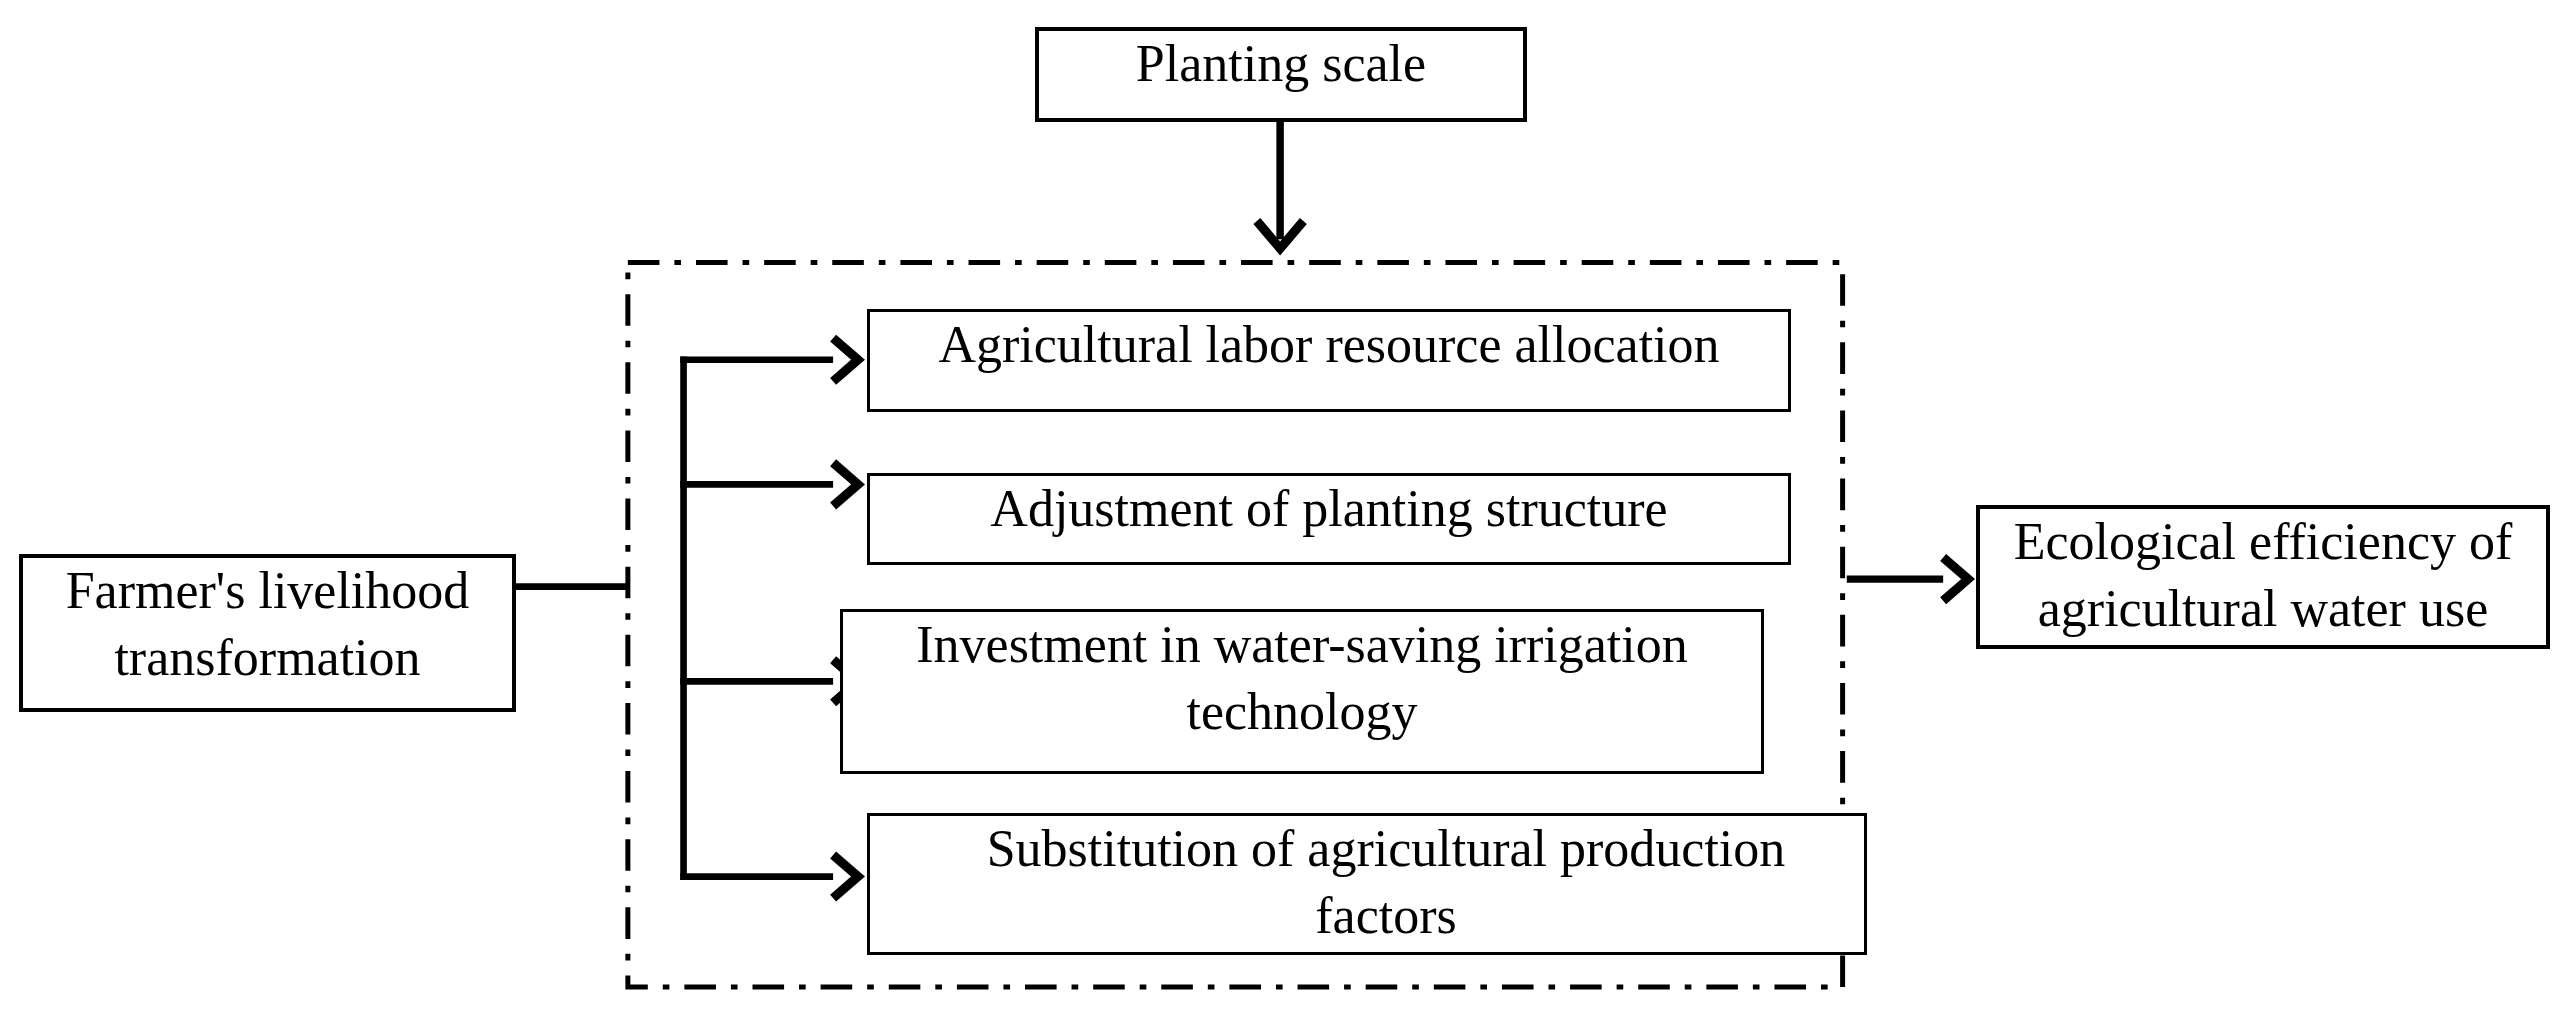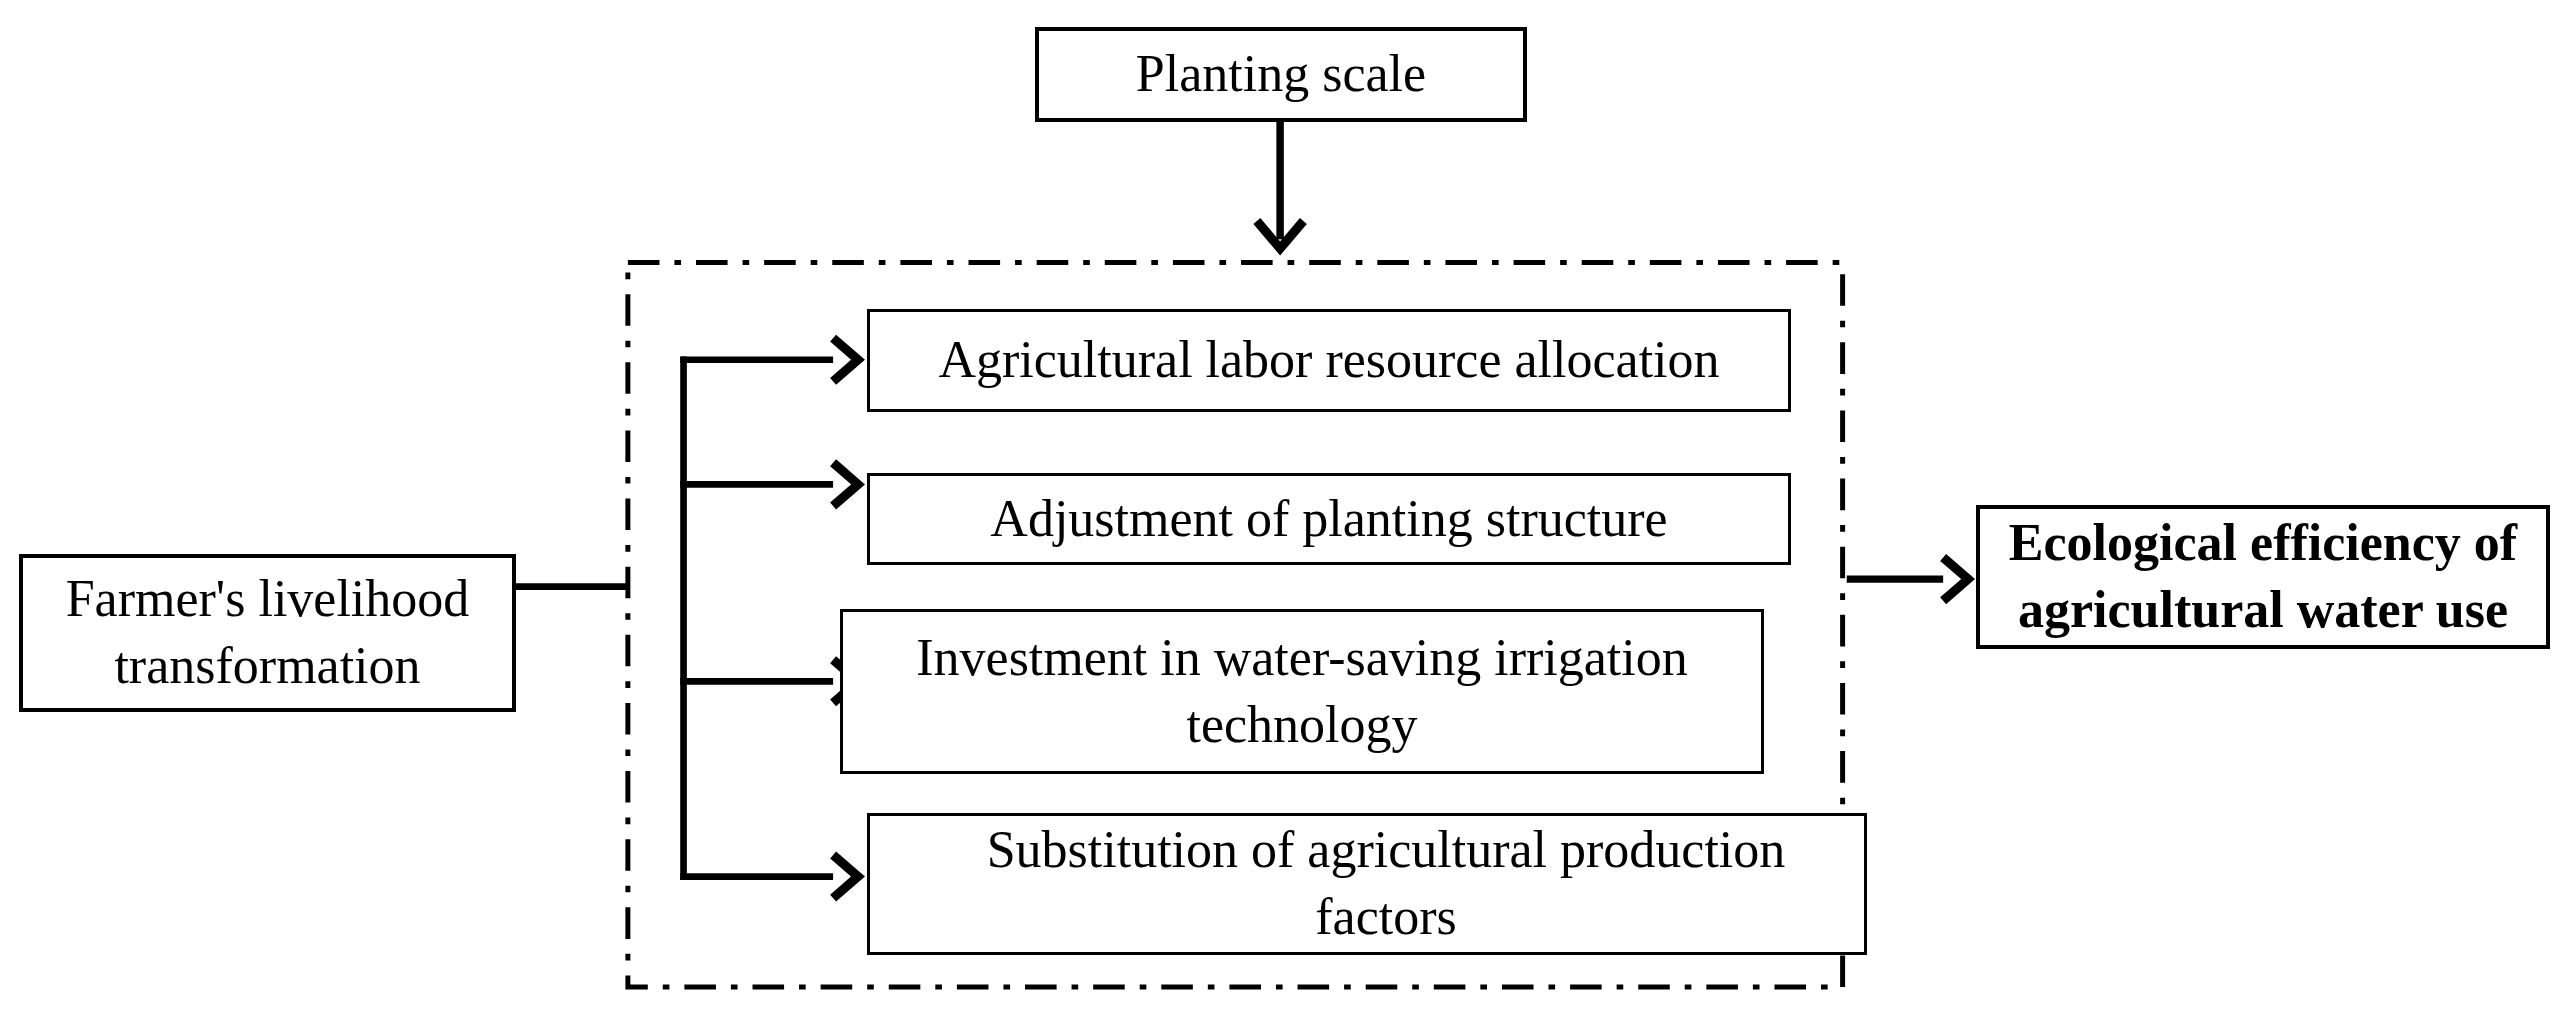--- a/index.html
+++ b/index.html
@@ -22,41 +22,40 @@
     top: 0;
     width: 2576px;
     height: 1012px;
   }
   .node {
     position: absolute;
     box-sizing: border-box;
     background: #ffffff;
     border: 4.2px solid #000000;
     display: flex;
-    align-items: center;
     justify-content: center;
     text-align: center;
     font-size: 52px;
     line-height: 1.28;
   }
   .node .label {
     white-space: pre-line;
     padding: 0 8.3px;
   }
   .node.inner {
     border-width: 3.3px;
   }
   
   #box-planting   { left: 1035px; top: 26.6px;  width: 492px;  height: 95px; }
   #box-farmer     { left: 19px;   top: 506px; width: 497px;  height: 158px; margin-top: 48px; }
   #box-m1         { left: 867px; top: 309px; width: 924px; height: 103px; }
   #box-m2         { left: 867px; top: 465px; width: 924px; height: 92px; margin-top: 8px; }
   #box-m3         { left: 840px; top: 609px; width: 924px; height: 165px; }
   #box-m4         { left: 867px; top: 813px; width: 1000px; height: 142px; padding-left: 38px; }
-  #box-outcome    { left: 1976px; top: 505px; width: 574px;  height: 144px; font-weight: bold; }
+  #box-outcome    { left: 1976px; top: 505px; width: 574px;  height: 144px; }
 </style>
 </head>
 <body>
 
 <div class="canvas">
 
   <svg class="connector-layer" viewBox="0 0 3099 1218" xmlns="http://www.w3.org/2000/svg">
 
     <rect x="755" y="316" width="1462" height="872" fill="none" stroke="#000000" stroke-width="6" stroke-dasharray="38 18 8 18"></rect>
 

